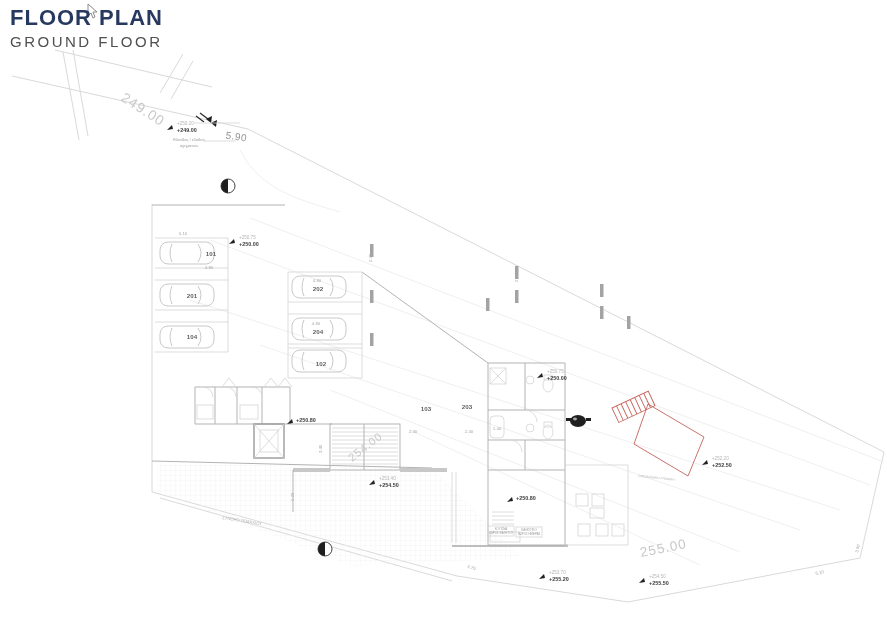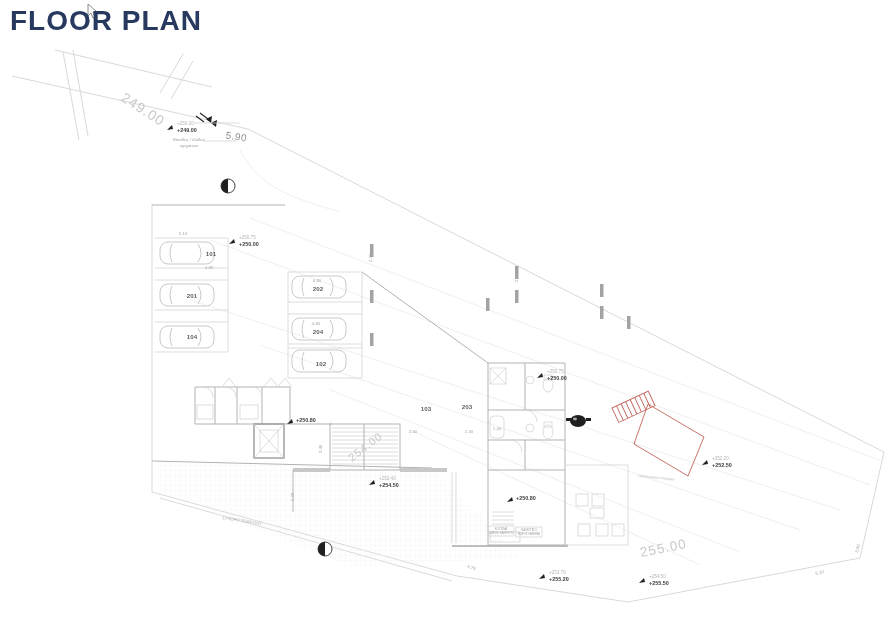--- a/index.html
+++ b/index.html
@@ -1,19 +1,19 @@
 <!DOCTYPE html>
 <html><head>
 <meta charset="utf-8">
 <style>
   html,body{margin:0;padding:0;background:#ffffff;width:887px;height:625px;overflow:hidden;
     font-family:"Liberation Sans", sans-serif;}
   #stage{position:relative;width:887px;height:625px;background:#fff;}
   #header{position:absolute;left:10px;top:6px;z-index:5;}
-  #page-title{font-size:28px;font-weight:bold;color:#27395f;letter-spacing:1px;line-height:1.1;}
+  #page-title{font-size:22px;font-weight:bold;color:#27395f;letter-spacing:1px;line-height:1.1;}
   #page-subtitle{font-size:15px;color:#4f4f4f;letter-spacing:2.5px;margin-top:3px;}
   svg{position:absolute;left:0;top:0;}
   svg text{font-family:"Liberation Sans", sans-serif;}
   .contour{fill:#c9c9c9;letter-spacing:1px;}
   .dim{font-size:4.4px;fill:#a8a8a8;text-anchor:middle;}
   .dim-big{font-size:10px;fill:#939393;text-anchor:middle;letter-spacing:.5px;}
   .unit{font-size:6.2px;fill:#5f5f5f;font-weight:bold;text-anchor:middle;}
   .sl-top{font-size:4.6px;fill:#b5b5b5;}
   .sl-bot{font-size:5.4px;fill:#3c3c3c;font-weight:bold;}
   .annot{font-size:4.2px;fill:#9e9e9e;text-anchor:middle;}
@@ -31,20 +31,21 @@
   .blk{fill:#1f1f1f;stroke:none;}
   .flag{fill:#222;stroke:none;}
 </style>
 </head>
 <body>
 
 <div id="stage">
 
   <div id="header">
     <div id="page-title">FLOOR PLAN</div>
+    <div id="page-subtitle">GROUND FLOOR</div>
   </div>
 
   <svg width="887" height="625" viewBox="0 0 887 625">
 
     <defs>
       <pattern id="grid5" width="5" height="5" patternUnits="userSpaceOnUse">
         <path d="M5,0 L0,0 0,5" stroke="#ededed" stroke-width="0.6" fill="none"></path>
       </pattern>
     </defs>
 

